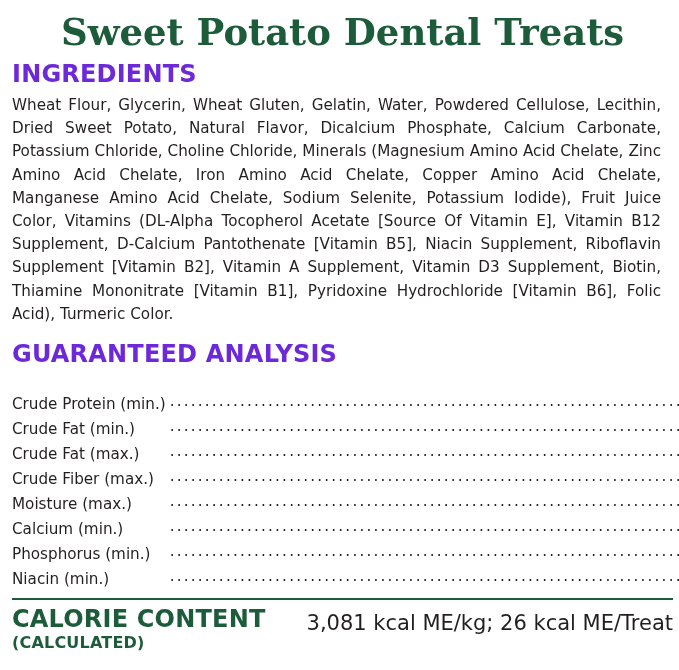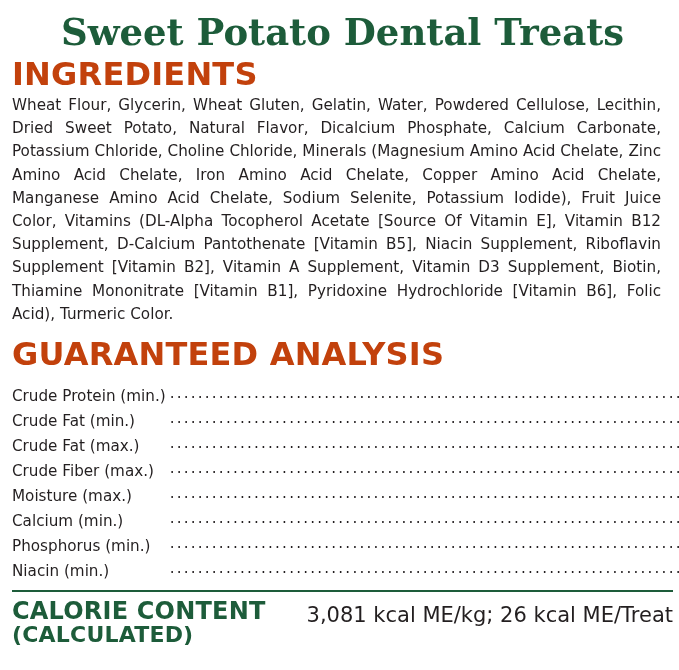--- a/index.html
+++ b/index.html
@@ -28,37 +28,37 @@
     line-height: 44px;
     color: #1d5c3a;
     text-align: center;
     letter-spacing: 0px;
     margin: 4px 0 6px 0;
     white-space: nowrap;
   }
   .section-heading {
     font-family: "DejaVu Sans", sans-serif;
     font-weight: bold;
-    font-size: 32px;
+    font-size: 24px;
     line-height: 28px;
-    color: #c2410c;
+    color: #6d28d9;
     letter-spacing: 0.2px;
     margin: 6px 0 6px 0;
   }
   .ingredients-body {
     font-size: 15.2px;
     line-height: 23.2px;
     color: #231f20;
     text-align: justify;
     text-justify: inter-word;
     margin: 0 12px 10px 0;
   }
   .ga-heading {
     margin-top: 14px;
-    margin-bottom: 12px;
+    margin-bottom: 20px;
   }
   .ga-table {
     width: 100%;
     border-collapse: collapse;
   }
   .ga-row {
     height: 25px;
   }
   .ga-label, .ga-value, .ga-dots {
     font-size: 15.2px;
@@ -101,21 +101,21 @@
   }
   .calorie-heading {
     font-weight: bold;
     font-size: 24px;
     line-height: 27px;
     color: #1d5c3a;
     letter-spacing: 0.2px;
   }
   .calorie-sub {
     font-weight: bold;
-    font-size: 22px;
+    font-size: 16px;
     line-height: 20px;
     color: #1d5c3a;
     letter-spacing: 0.2px;
   }
   .calorie-right {
     flex: 1 1 auto;
     text-align: right;
     font-size: 21px;
     line-height: 26px;
     color: #231f20;

